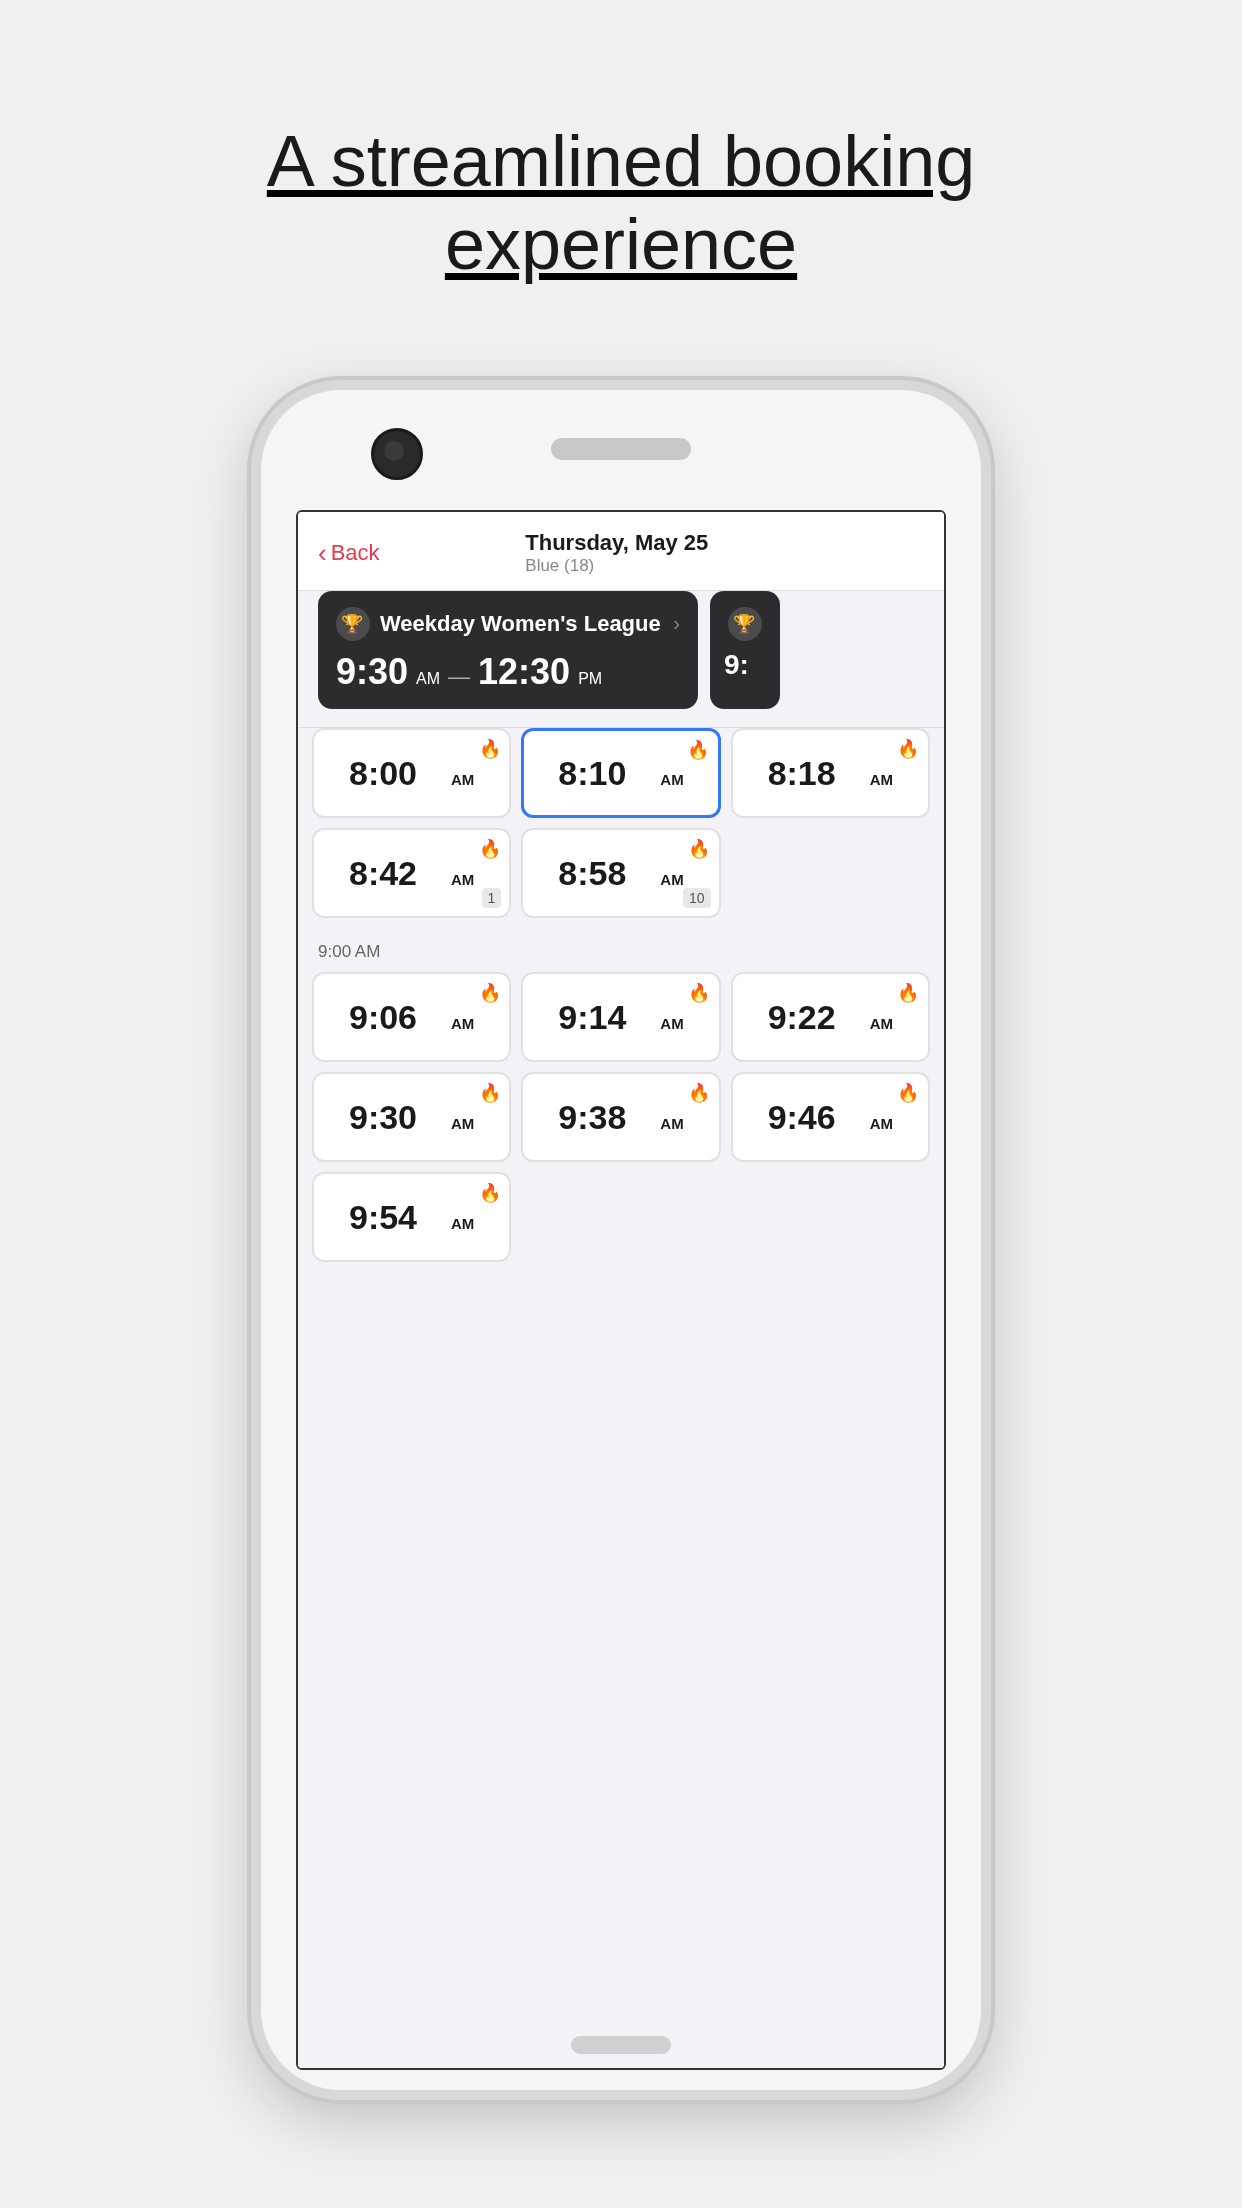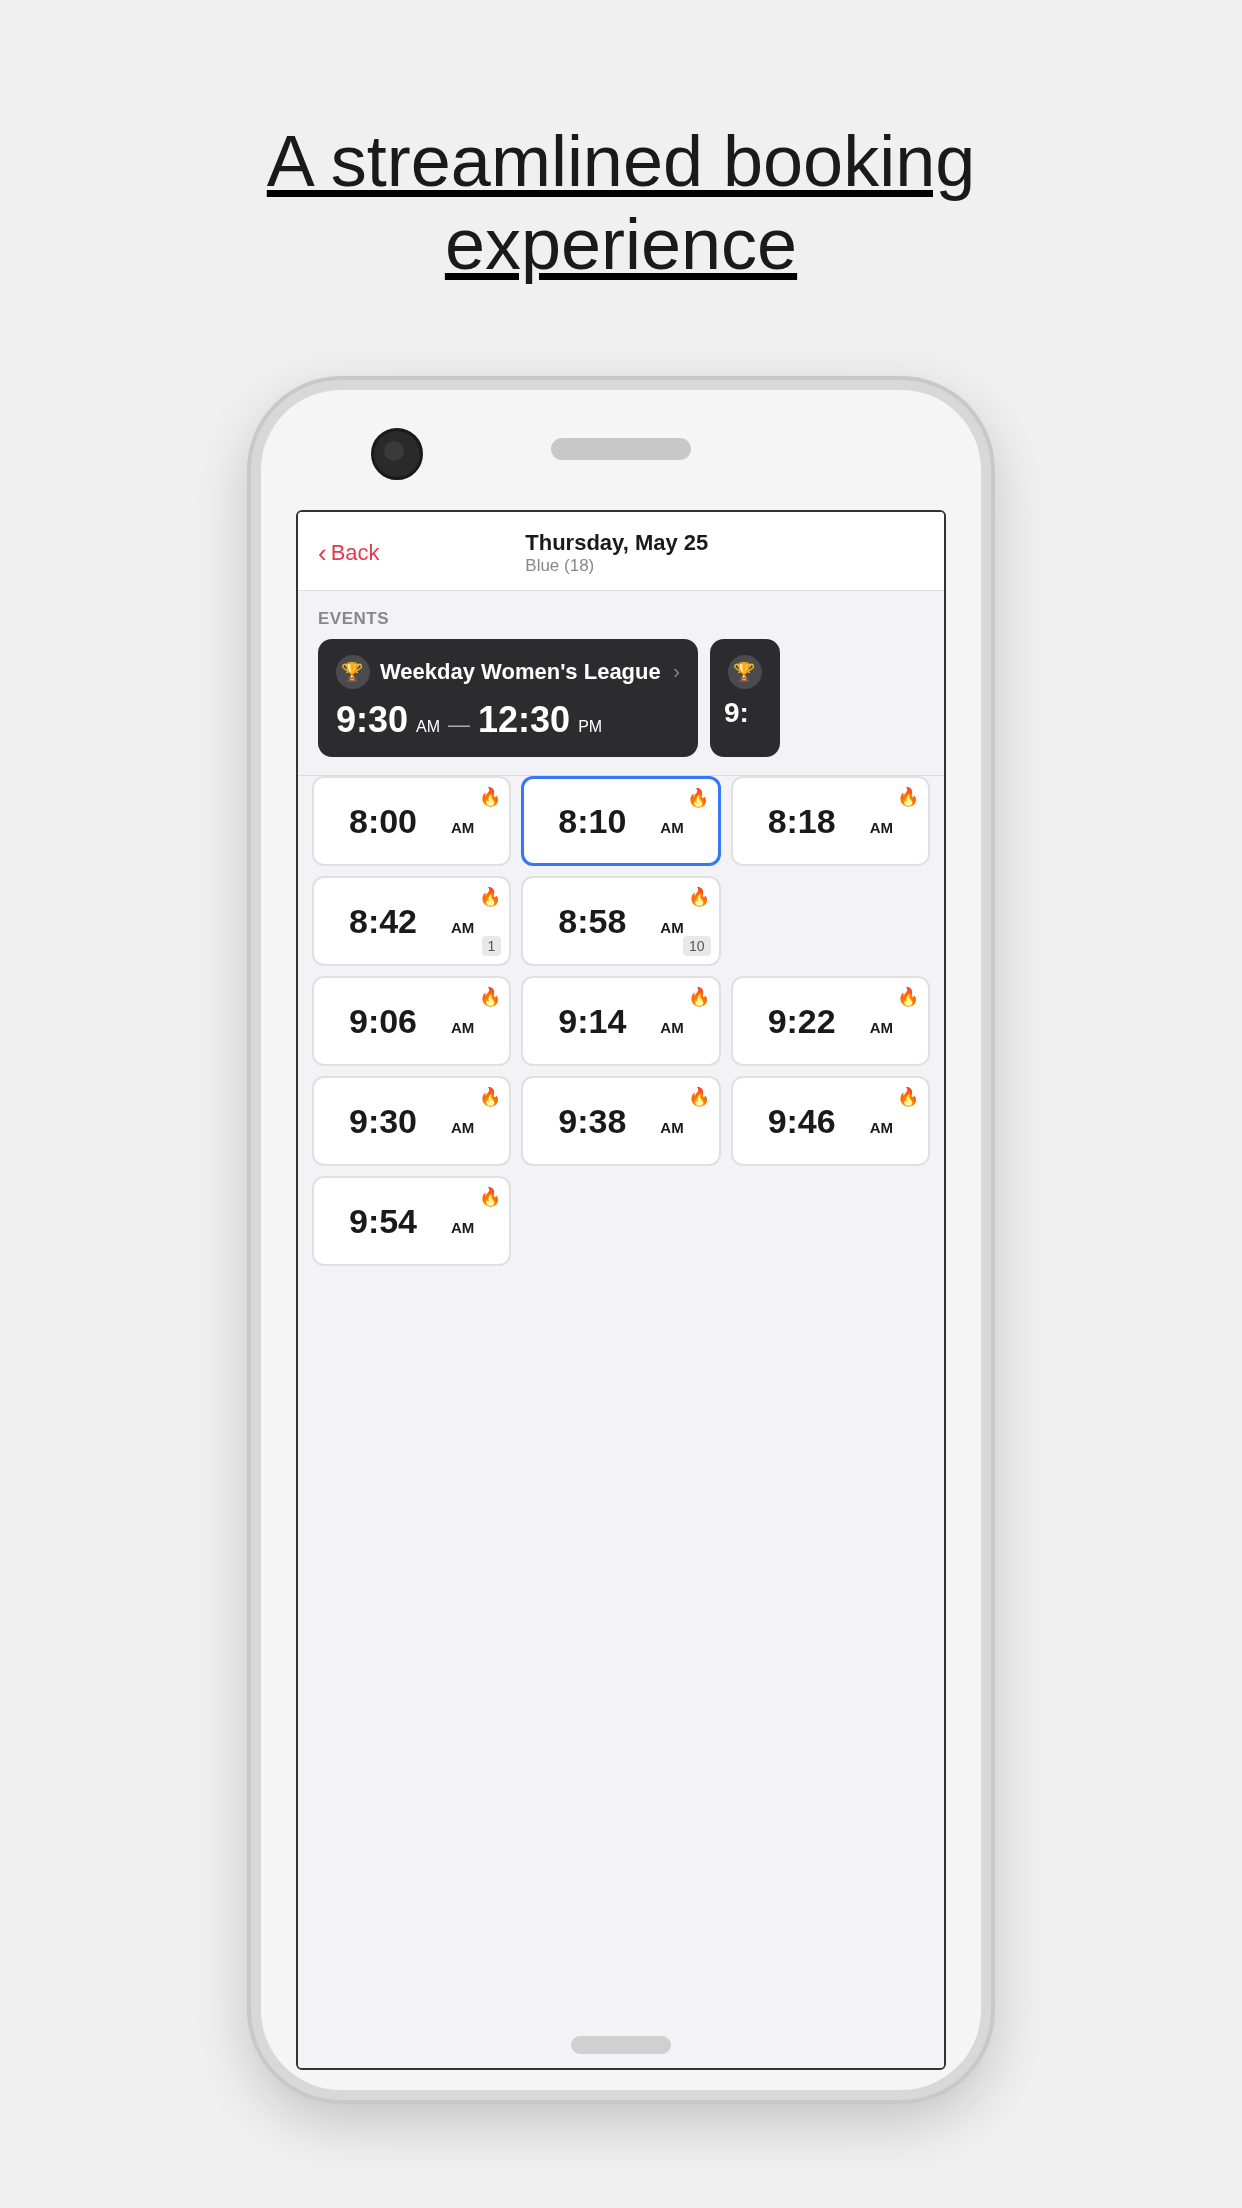--- a/index.html
+++ b/index.html
@@ -360,21 +360,20 @@
       </div>
       <div class="nav-center">
         <div class="nav-title">Thursday, May 25</div>
         <div class="nav-subtitle">Blue (18)</div>
       </div>
       <div class="nav-right"></div>
     </div>
 
     <div class="content">
 
-      <div class="section-label">EVENTS</div>
 
       <div class="events-row">
 
         <div class="event-card">
           <div class="event-header">
             <div class="event-title-row">
               <div class="trophy-icon">🏆</div>
               <span class="event-name">Weekday Women's League</span>
             </div>
             <span class="event-arrow">›</span>
@@ -436,20 +435,21 @@
         <div class="slot-card">
           <span class="flame-icon">🔥</span>
           <div class="slot-time-row">
             <span class="slot-time">8:58</span>
             <span class="slot-ampm">AM</span>
           </div>
           <span class="slot-badge">10</span>
         </div>
       </div>
 
+      <div class="time-section-header">9:00 AM</div>
       <div class="slots-grid">
 
         <div class="slot-card">
           <span class="flame-icon">🔥</span>
           <div class="slot-time-row">
             <span class="slot-time">9:06</span>
             <span class="slot-ampm">AM</span>
           </div>
         </div>
 

